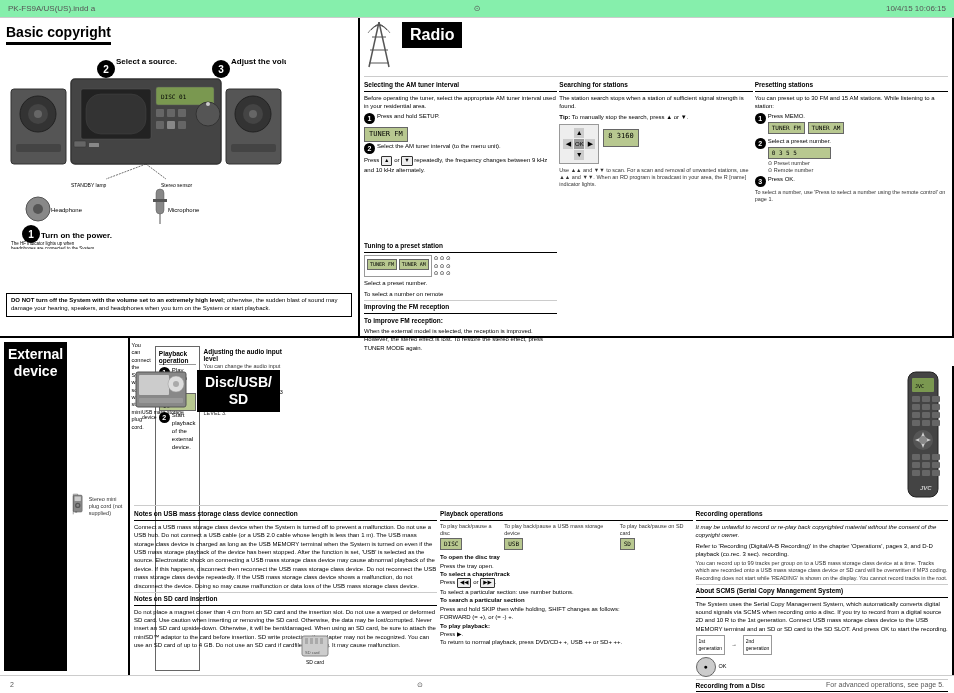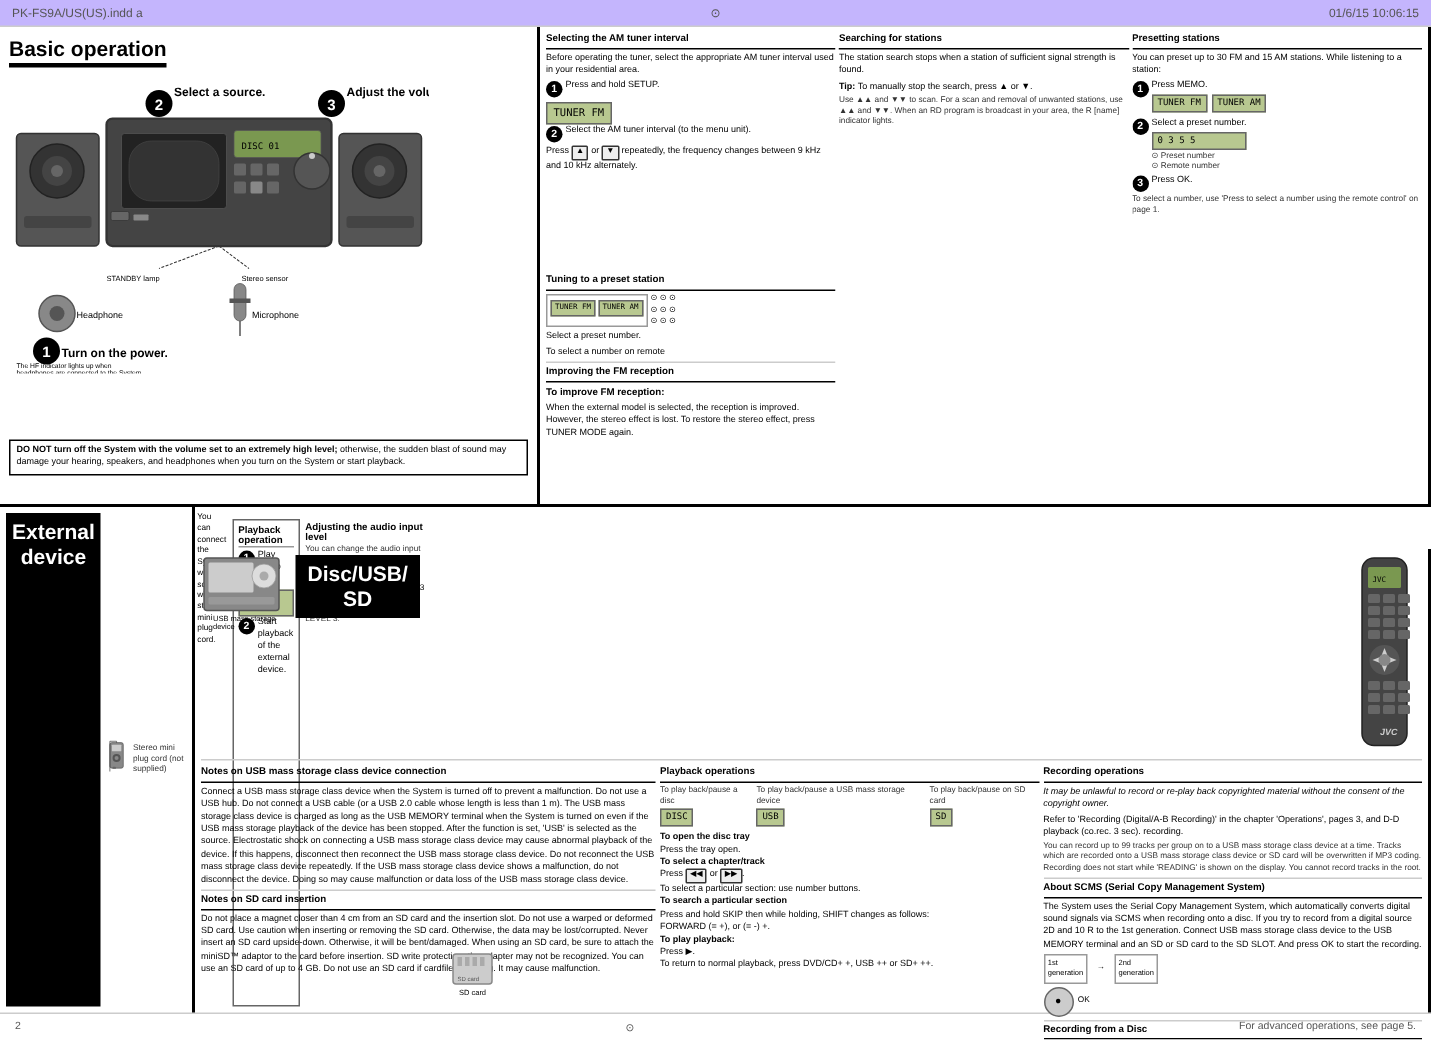--- a/index.html
+++ b/index.html
@@ -17,21 +17,21 @@
     .page-container {
       width: 954px;
       height: 693px;
       background: #fff;
       position: relative;
     }
 
     
     .top-strip {
       height: 18px;
-      background: #c4b5fd;
+      background: #86efac;
       border-bottom: 1px solid #ccc;
       display: flex;
       align-items: center;
       justify-content: center;
       position: relative;
     }
     .top-strip-center {
       font-size: 8px;
       color: #555;
     }
@@ -329,29 +329,29 @@
     }
   </style>
 </head>
 <body>
 
 <div class="page-container">
 
   <div class="top-strip">
     <span class="top-strip-left">PK-FS9A/US(US).indd  a</span>
     <span class="top-strip-center">⊙</span>
-    <span class="top-strip-right">01/6/15  10:06:15</span>
+    <span class="top-strip-right">10/4/15  10:06:15</span>
   </div>
 
   <div class="main-content">
 
     <div class="top-half">
 
       <div class="basic-op-panel">
-        <div class="section-title">Basic operation</div>
+        <div class="section-title">Basic copyright</div>
 
         <div class="diagram-area">
           
           <svg class="stereo" viewBox="0 0 280 200" xmlns="http://www.w3.org/2000/svg">
 
             <rect x="5" y="40" width="55" height="75" rx="3" fill="#555" stroke="#333" stroke-width="1"></rect>
             <circle cx="32" cy="65" r="18" fill="#333" stroke="#222" stroke-width="1"></circle>
             <circle cx="32" cy="65" r="10" fill="#444"></circle>
             <circle cx="32" cy="65" r="4" fill="#666"></circle>
             <rect x="10" y="95" width="45" height="8" rx="2" fill="#444"></rect>
@@ -417,20 +417,36 @@
         </div>
 
         
         <div class="warning-box">
           <span class="bold-text">DO NOT turn off the System with the volume set to an extremely high level;</span>
           <span>otherwise, the sudden blast of sound may damage your hearing, speakers, and headphones when you turn on the System or start playback.</span>
         </div>
       </div>
 
       <div class="radio-panel">
+        <div class="radio-header">
+
+          <div style="display:flex;flex-direction:column;align-items:center;justify-content:center;margin-right:4px;">
+            <svg width="30" height="50" viewBox="0 0 30 50">
+              <line x1="15" y1="0" x2="5" y2="45" stroke="#555" stroke-width="1.5"></line>
+              <line x1="15" y1="0" x2="25" y2="45" stroke="#555" stroke-width="1.5"></line>
+              <line x1="8" y1="15" x2="22" y2="15" stroke="#555" stroke-width="1"></line>
+              <line x1="6" y1="28" x2="24" y2="28" stroke="#555" stroke-width="1"></line>
+              <line x1="5" y1="41" x2="25" y2="41" stroke="#555" stroke-width="1"></line>
+              <path d="M10,5 Q15,0 20,5" fill="none" stroke="#555" stroke-width="1"></path>
+              <path d="M7,8 Q15,-2 23,8" fill="none" stroke="#555" stroke-width="1"></path>
+              <path d="M4,11 Q15,-5 26,11" fill="none" stroke="#555" stroke-width="0.7"></path>
+            </svg>
+          </div>
+          <div class="radio-title-block">Radio</div>
+        </div>
 
         <div class="top-info-grid">
 
           <div class="info-col">
             <div class="info-col-title">Selecting the AM tuner interval</div>
             <div class="content-text">Before operating the tuner, select the appropriate AM tuner interval used in your residential area.</div>
             <div class="step-row">
               <span class="step-num">1</span>
               <span>Press and hold SETUP.</span>
             </div>
@@ -442,20 +458,35 @@
             <div class="content-text">
               Press <span class="key-btn">▲</span> or <span class="key-btn">▼</span> repeatedly, the frequency changes between 9 kHz and 10 kHz alternately.
             </div>
           </div>
 
           <div class="info-col">
             <div class="info-col-title">Searching for stations</div>
             <div class="content-text">The station search stops when a station of sufficient signal strength is found.</div>
             <div class="content-text">
               <span class="bold-text">Tip:</span> <span>To manually stop the search, press ▲ or ▼.</span>
+            </div>
+            <div style="display:flex;gap:4px;margin:3px 0;">
+
+              <div style="border:1px solid #999;padding:3px;background:#eee;display:grid;grid-template-columns:1fr 1fr 1fr;grid-template-rows:1fr 1fr 1fr;gap:1px;width:40px;height:40px;">
+                <div></div>
+                <div style="background:#ccc;display:flex;align-items:center;justify-content:center;font-size:7px;">▲</div>
+                <div></div>
+                <div style="background:#ccc;display:flex;align-items:center;justify-content:center;font-size:7px;">◀</div>
+                <div style="background:#999;display:flex;align-items:center;justify-content:center;font-size:6px;">OK</div>
+                <div style="background:#ccc;display:flex;align-items:center;justify-content:center;font-size:7px;">▶</div>
+                <div></div>
+                <div style="background:#ccc;display:flex;align-items:center;justify-content:center;font-size:7px;">▼</div>
+                <div></div>
+              </div>
+              <div class="lcd-display" style="height:18px;margin-top:5px;">8 3160</div>
             </div>
             <div class="note-text">Use ▲▲ and ▼▼ to scan. For a scan and removal of unwanted stations, use ▲▲ and ▼▼. When an RD program is broadcast in your area, the R [name] indicator lights.</div>
           </div>
 
           <div class="info-col">
             <div class="info-col-title">Presetting stations</div>
             <div class="content-text">You can preset up to 30 FM and 15 AM stations. While listening to a station:</div>
             <div class="step-row">
               <span class="step-num">1</span>
               <div>

